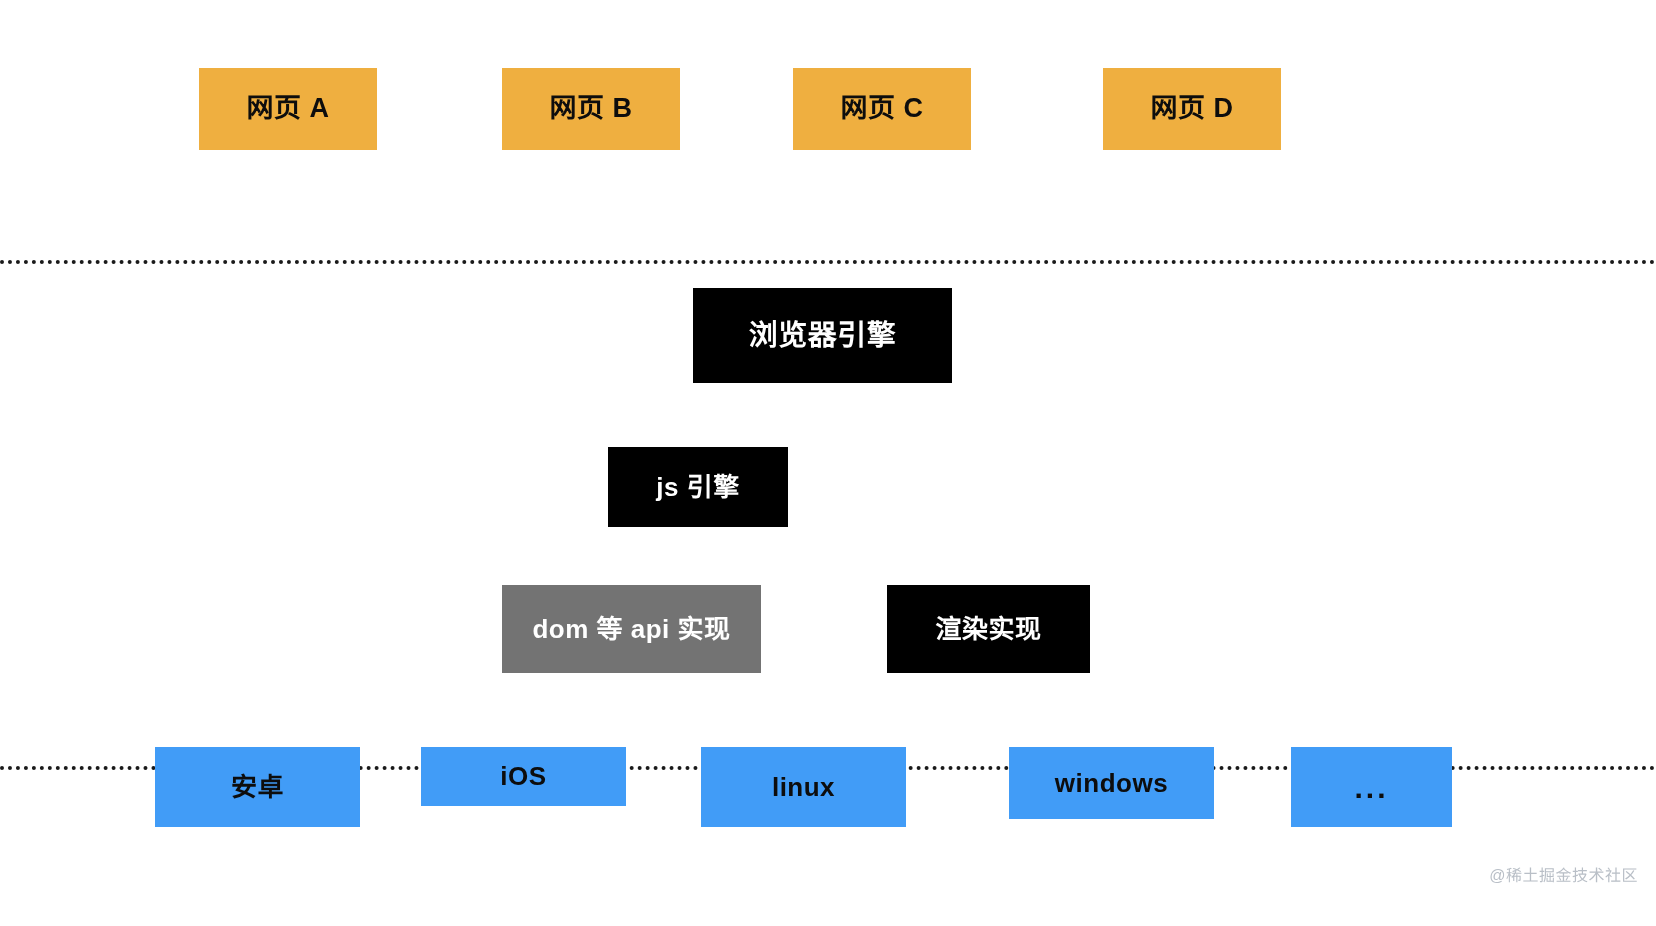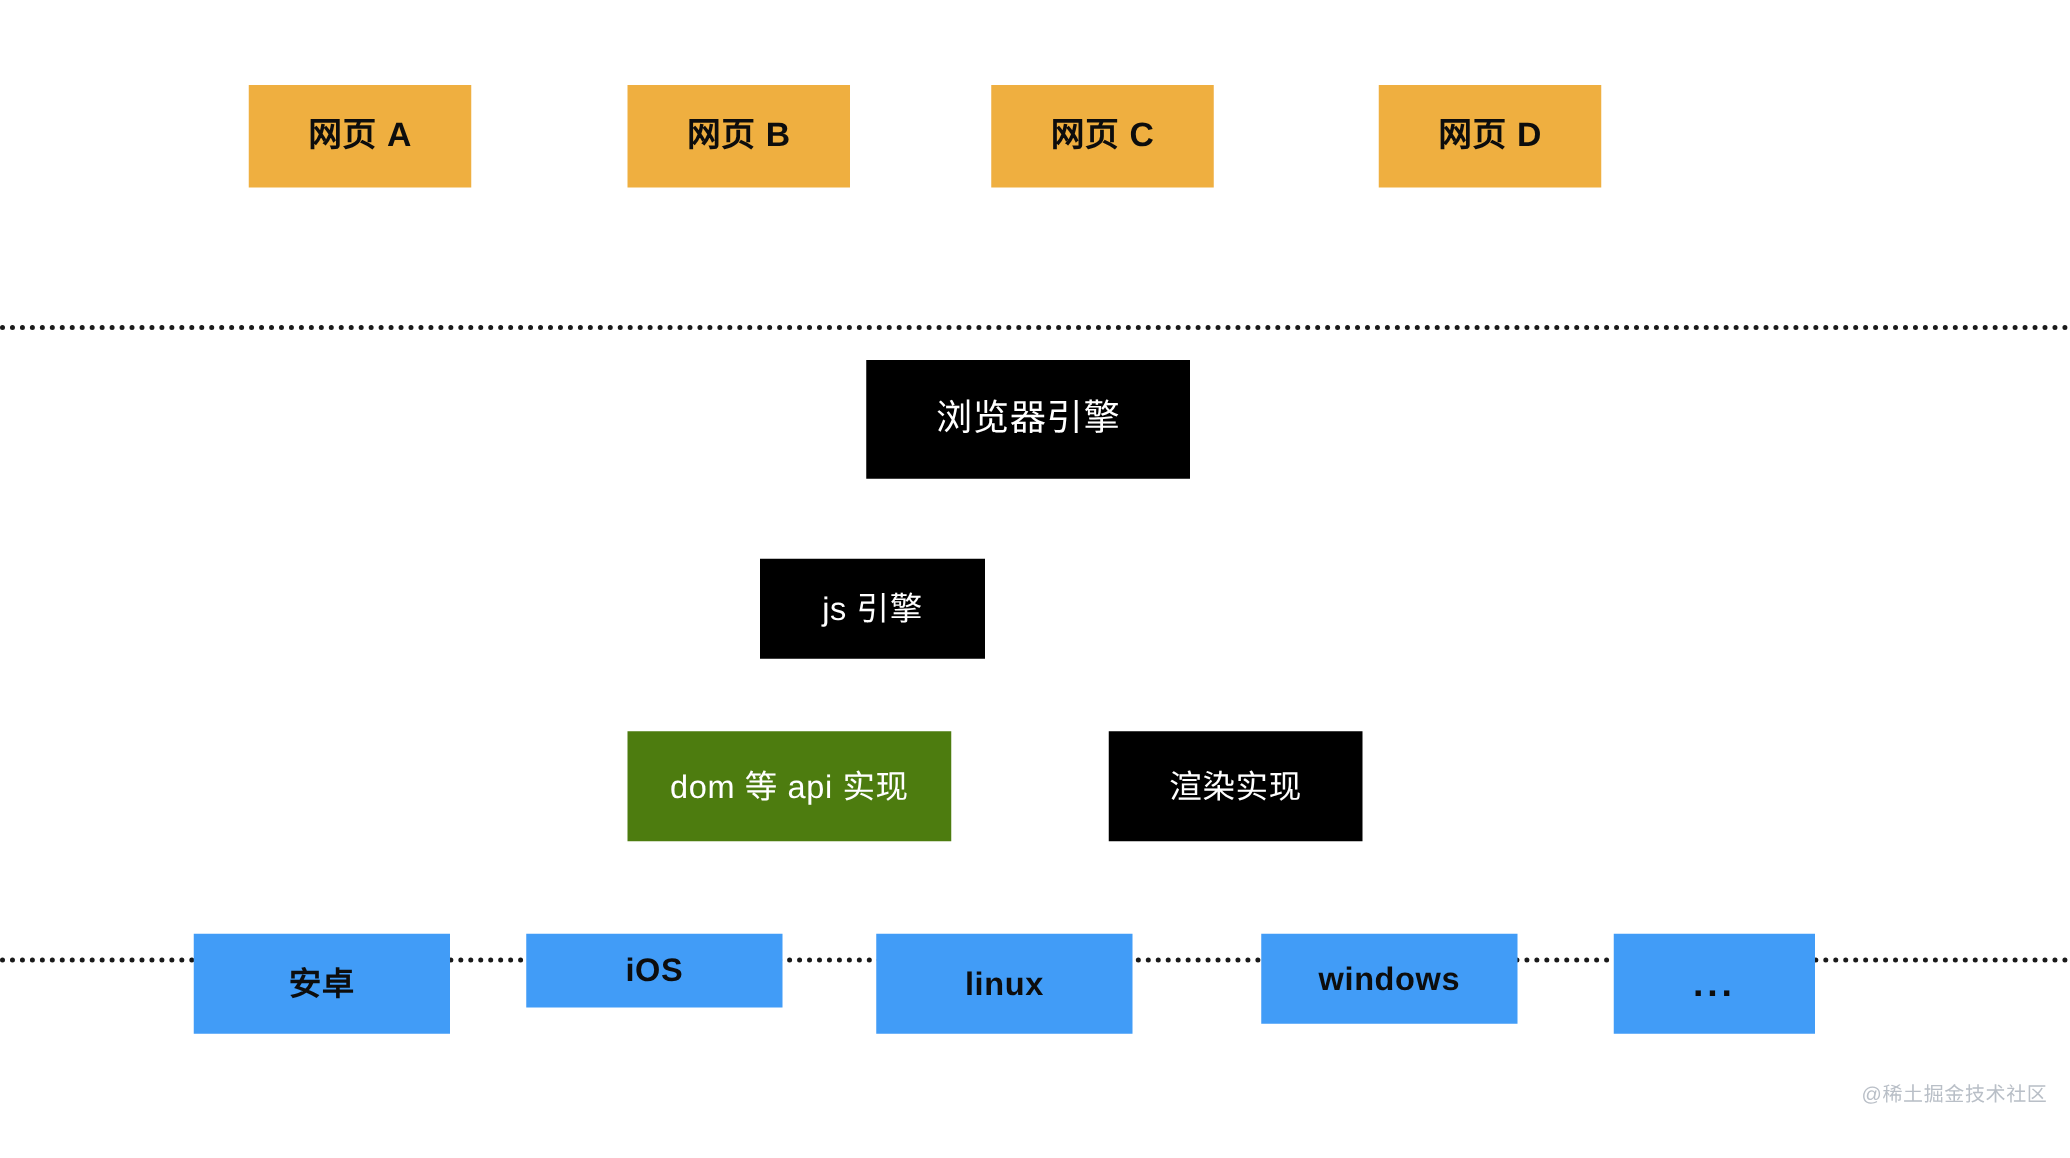--- a/index.html
+++ b/index.html
@@ -42,21 +42,21 @@
     background: #efaf40;
     color: #0d0d0d;
     font-size: 27px;
     font-weight: 700;
   }
 
   
   .engine-node {
     background: #000000;
     color: #ffffff;
-    font-weight: 400;
+    font-weight: 700;
   }
   .engine-node.lvl1 { font-size: 29px; }
   .engine-node.lvl2 { font-size: 26px; }
   .engine-node.lvl3 { font-size: 26px; }
 
   
   .os-node {
     background: #419cf7;
     color: #0d0d0d;
     font-size: 26px;
@@ -108,21 +108,21 @@
   <div class="divider" style="top: 260px; border-top-color: rgb(26, 26, 26);"></div>
 
   <div class="node engine-node lvl1" style="left: 693px; top: 288px; width: 259px; height: 95px; background: rgb(0, 0, 0); color: rgb(255, 255, 255);">
     <span class="node-label">浏览器引擎</span>
   </div>
 
   <div class="node engine-node lvl2" style="left: 608px; top: 447px; width: 180px; height: 80px; background: rgb(0, 0, 0); color: rgb(255, 255, 255);">
     <span class="node-label">js 引擎</span>
   </div>
 
-  <div class="node engine-node lvl3" style="left: 502px; top: 585px; width: 259px; height: 88px; background: #4d7c0f; color: rgb(255, 255, 255);">
+  <div class="node engine-node lvl3" style="left: 502px; top: 585px; width: 259px; height: 88px; background: #737373; color: rgb(255, 255, 255);">
     <span class="node-label">dom 等 api 实现</span>
   </div>
   <div class="node engine-node lvl3" style="left: 887px; top: 585px; width: 203px; height: 88px; background: rgb(0, 0, 0); color: rgb(255, 255, 255);">
     <span class="node-label">渲染实现</span>
   </div>
 
   <div class="divider" style="top: 766px; border-top-color: rgb(26, 26, 26);"></div>
 
   <div class="node os-node" style="left: 155px; top: 747px; width: 205px; height: 80px; background: rgb(65, 156, 247); align-items: center;">
     <span class="node-label">安卓</span>

